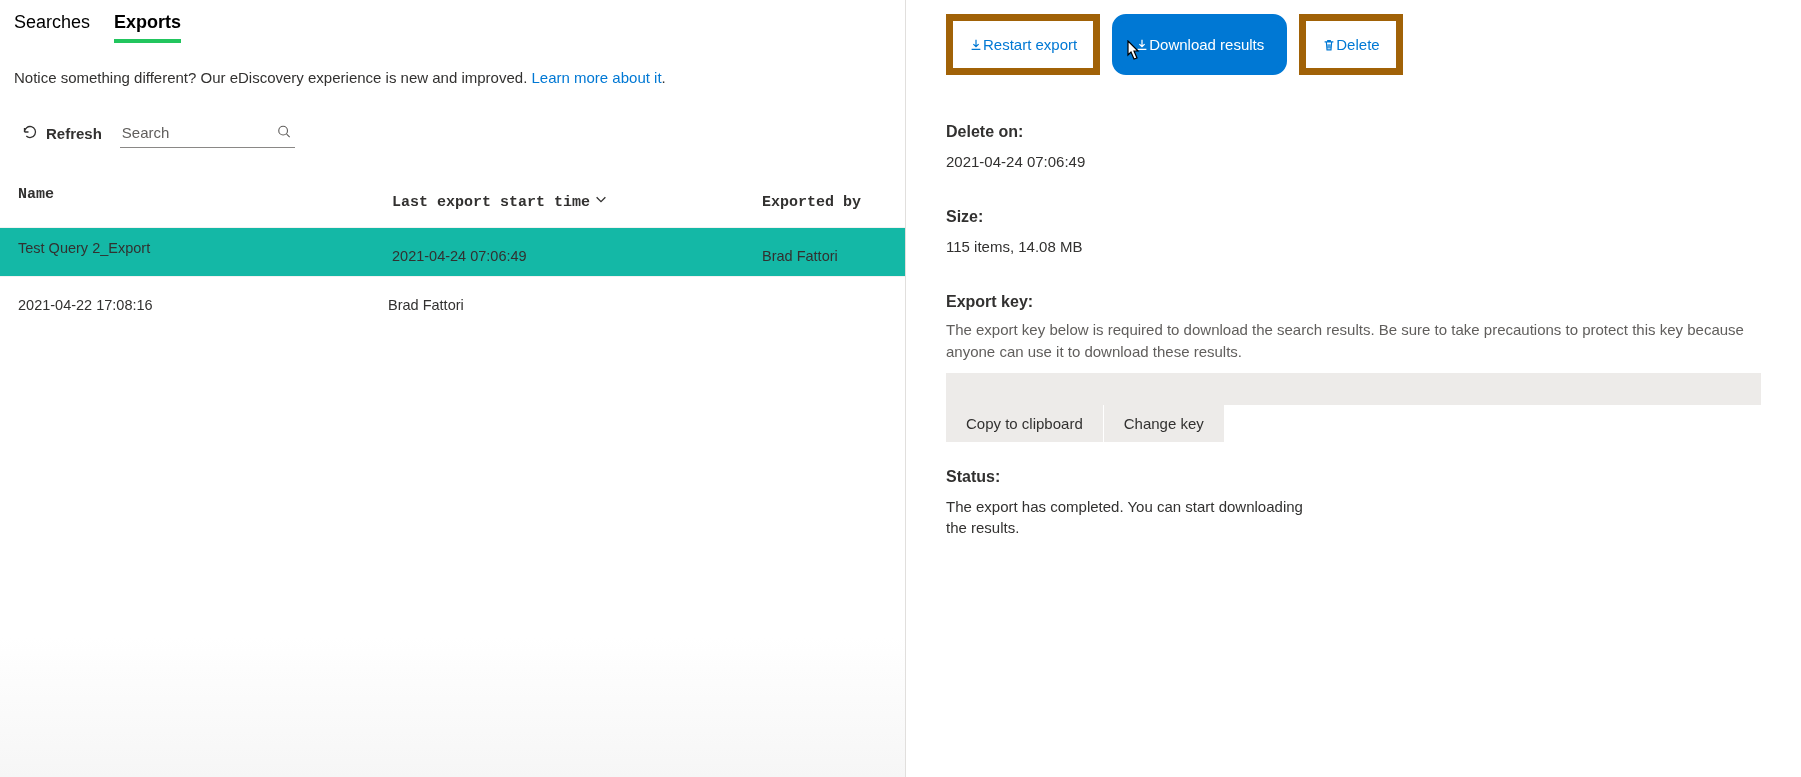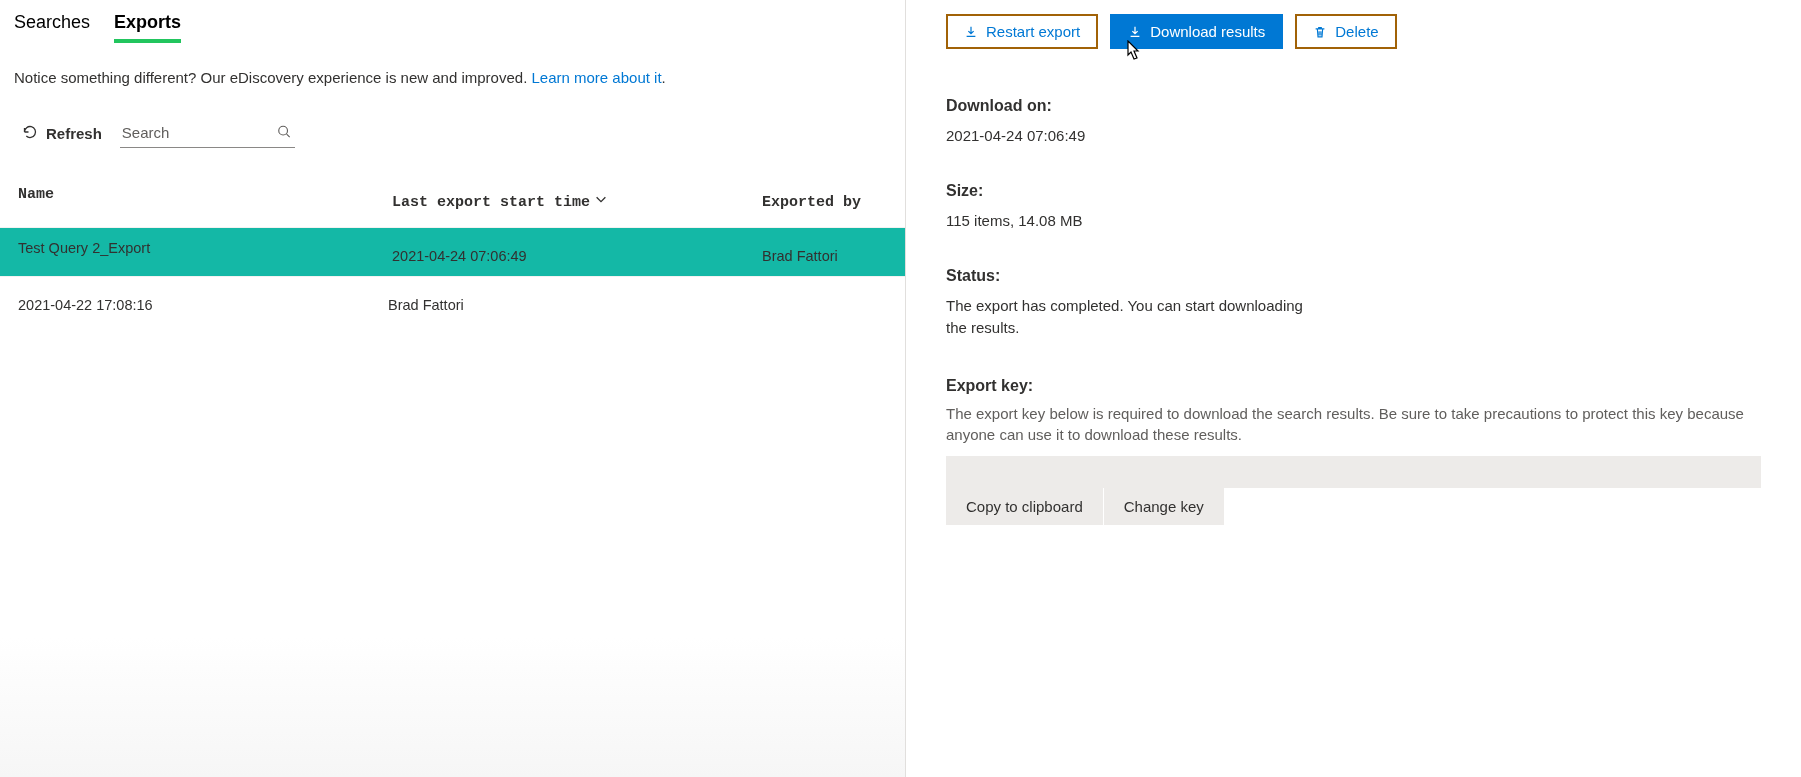--- a/index.html
+++ b/index.html
@@ -132,33 +132,33 @@
       position: relative;
     }
     .action-bar {
       display: flex;
       gap: 12px;
       margin-bottom: 48px;
     }
     .btn {
       display: inline-flex;
       align-items: center;
-      gap: 8px;
-      padding: 7px 16px;
-      font-size: 15px;
-      border: 2px solid #a16207;
+      padding: 15px 16px;
+      font-size: 15px;
+      border: 7px solid #a16207;
       background: #fff;
       color: #0078d4;
       cursor: pointer;
       font-family: inherit;
     }
     .btn.primary {
       background: #0078d4;
       color: #fff;
       border-color: #0078d4;
+      border-radius: 14px;
     }
     .btn svg {
       width: 14px;
       height: 14px;
     }
     .btn .dl-icon { stroke: #0078d4; fill:none;}
     .btn.primary .dl-icon { stroke: #fff; }
     .btn .trash-icon { stroke: #0078d4; fill:none;}
     .detail-section {
       margin-bottom: 38px;
@@ -305,36 +305,36 @@
   </div>
 
   <div class="cursor-pointer">
     <svg viewBox="0 0 20 22">
         <path d="M6 1 L6 15 L9 12 L12 19 L15 18 L12 11 L16 11 Z" fill="#fff" stroke="#000" stroke-width="1.2"></path>
       </svg>
   </div>
 
 
   <div class="detail-section">
-    <div class="detail-label">Download on:</div>
+    <div class="detail-label">Delete on:</div>
     <div class="detail-value">2021-04-24 07:06:49</div>
   </div>
 
   <div class="detail-section">
     <div class="detail-label">Size:</div>
     <div class="detail-value">115 items, 14.08 MB</div>
-  </div>
-
-  <div class="detail-section status-section">
-    <div class="detail-label">Status:</div>
-    <div class="detail-value">The export has completed. You can start downloading the results.</div>
   </div>
 
   <div class="detail-section export-key-section" style="margin-bottom:26px;">
     <div class="detail-label">Export key:</div>
     <div class="detail-help">The export key below is required to download the search results. Be sure to take precautions to protect this key because anyone can use it to download these results.</div>
     <div class="key-box"></div>
     <div class="key-actions">
       <button class="key-btn">Copy to clipboard</button>
       <button class="key-btn">Change key</button>
     </div>
   </div>
+
+  <div class="detail-section status-section">
+    <div class="detail-label">Status:</div>
+    <div class="detail-value">The export has completed. You can start downloading the results.</div>
+  </div>
 </div>
 
 </body></html>

